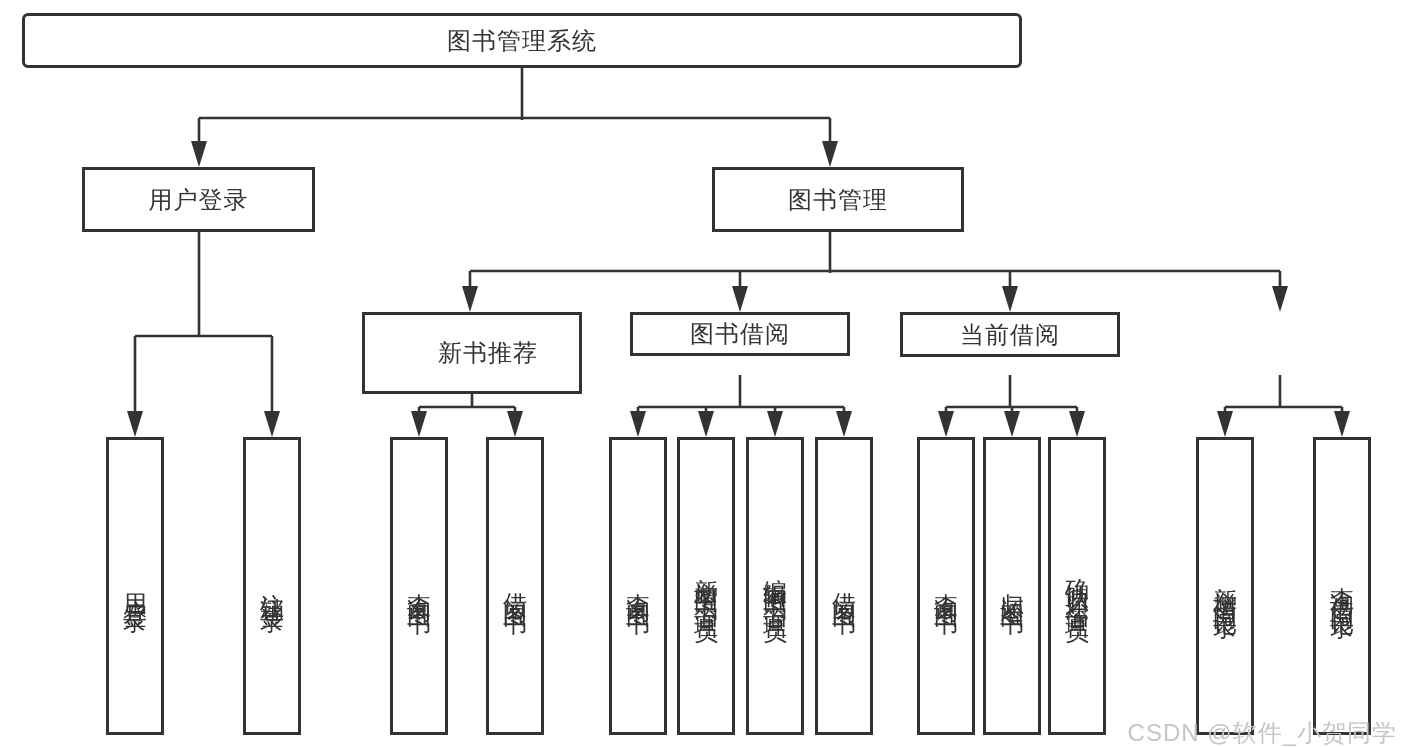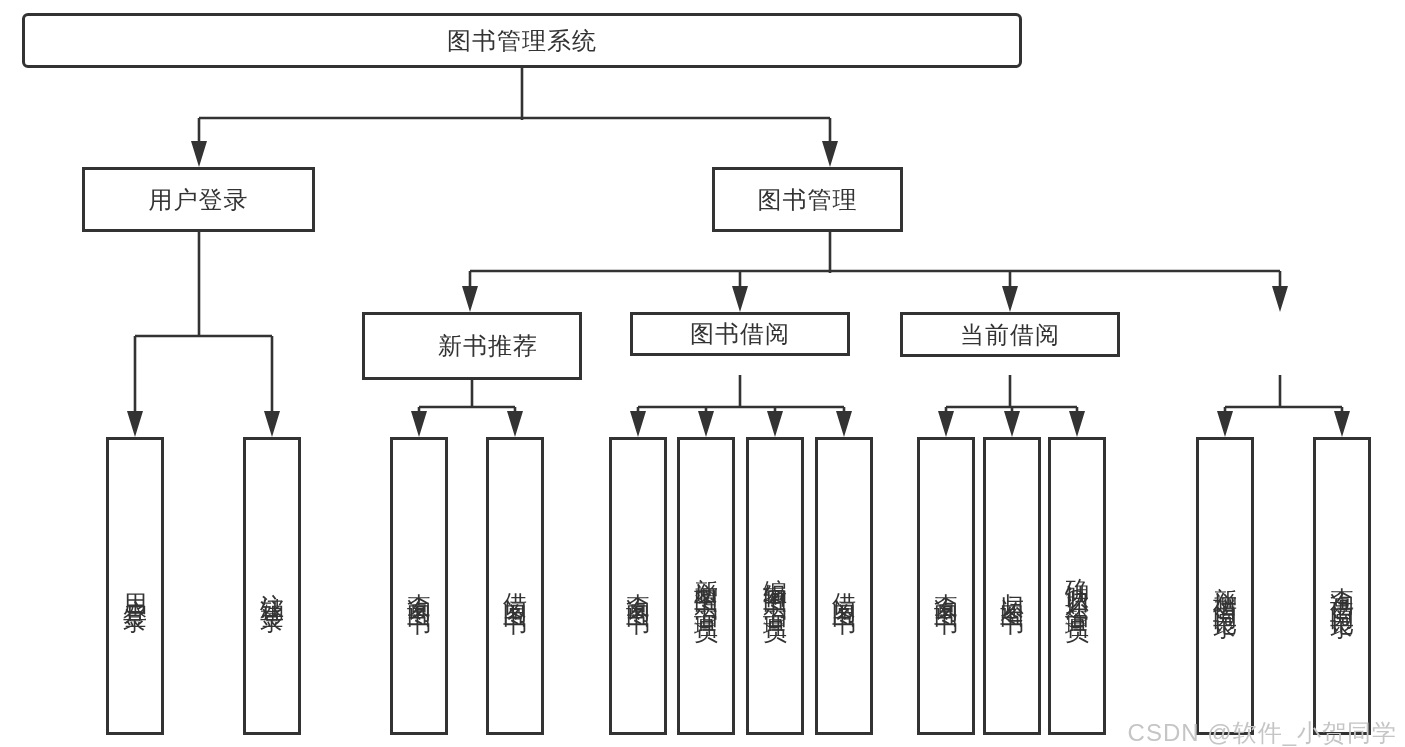--- a/index.html
+++ b/index.html
@@ -117,25 +117,25 @@
              M1334 411 L1350 411 L1342 437 Z" fill="currentColor" stroke="none"></path>
   </svg>
 
   <div class="node" style="left:22px; top:13px; width:1000px; height:55px;border-radius:6px;">
     <span>图书管理系统</span>
   </div>
 
   <div class="node" style="left:82px; top:167px; width:233px; height:65px;">
     <span>用户登录</span>
   </div>
-  <div class="node" style="left:712px; top:167px; width:191px; height:65px;">
+  <div class="node" style="left:712px; top:167px; width:252px; height:65px;">
     <span>图书管理</span>
   </div>
 
-  <div class="node" style="left:362px; top:312px; width:220px; height:68px;padding-left:32px;">
+  <div class="node" style="left:362px; top:312px; width:220px; height:82px;padding-left:32px;">
     <span>新书推荐</span>
   </div>
   <div class="node" style="left:630px; top:312px; width:220px; height:44px;">
     <span>图书借阅</span>
   </div>
   <div class="node" style="left:900px; top:312px; width:220px; height:45px;">
     <span>当前借阅</span>
   </div>
 
   <div class="node vnode" style="left:106px; top:437px; width:58px; height:298px;">

